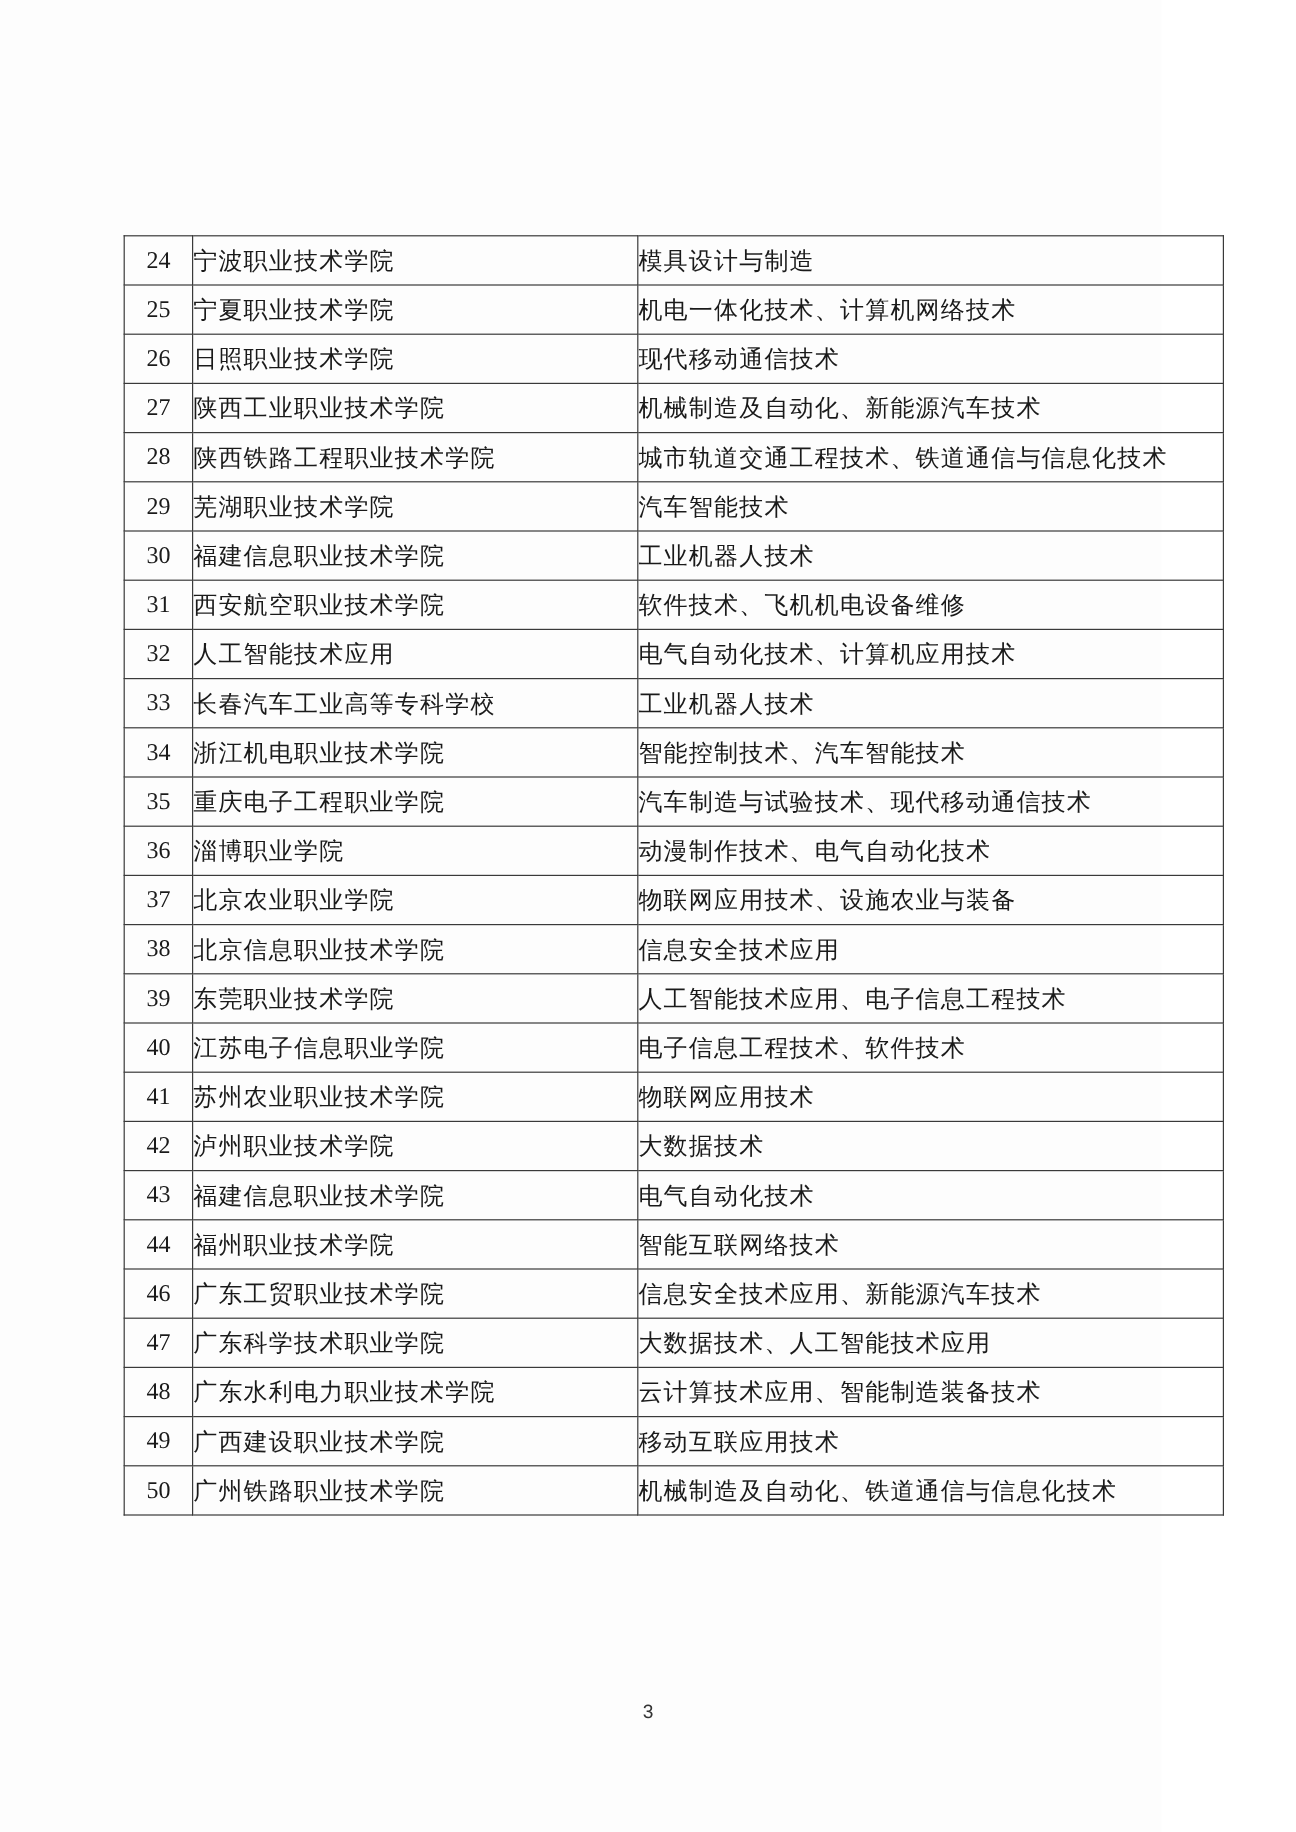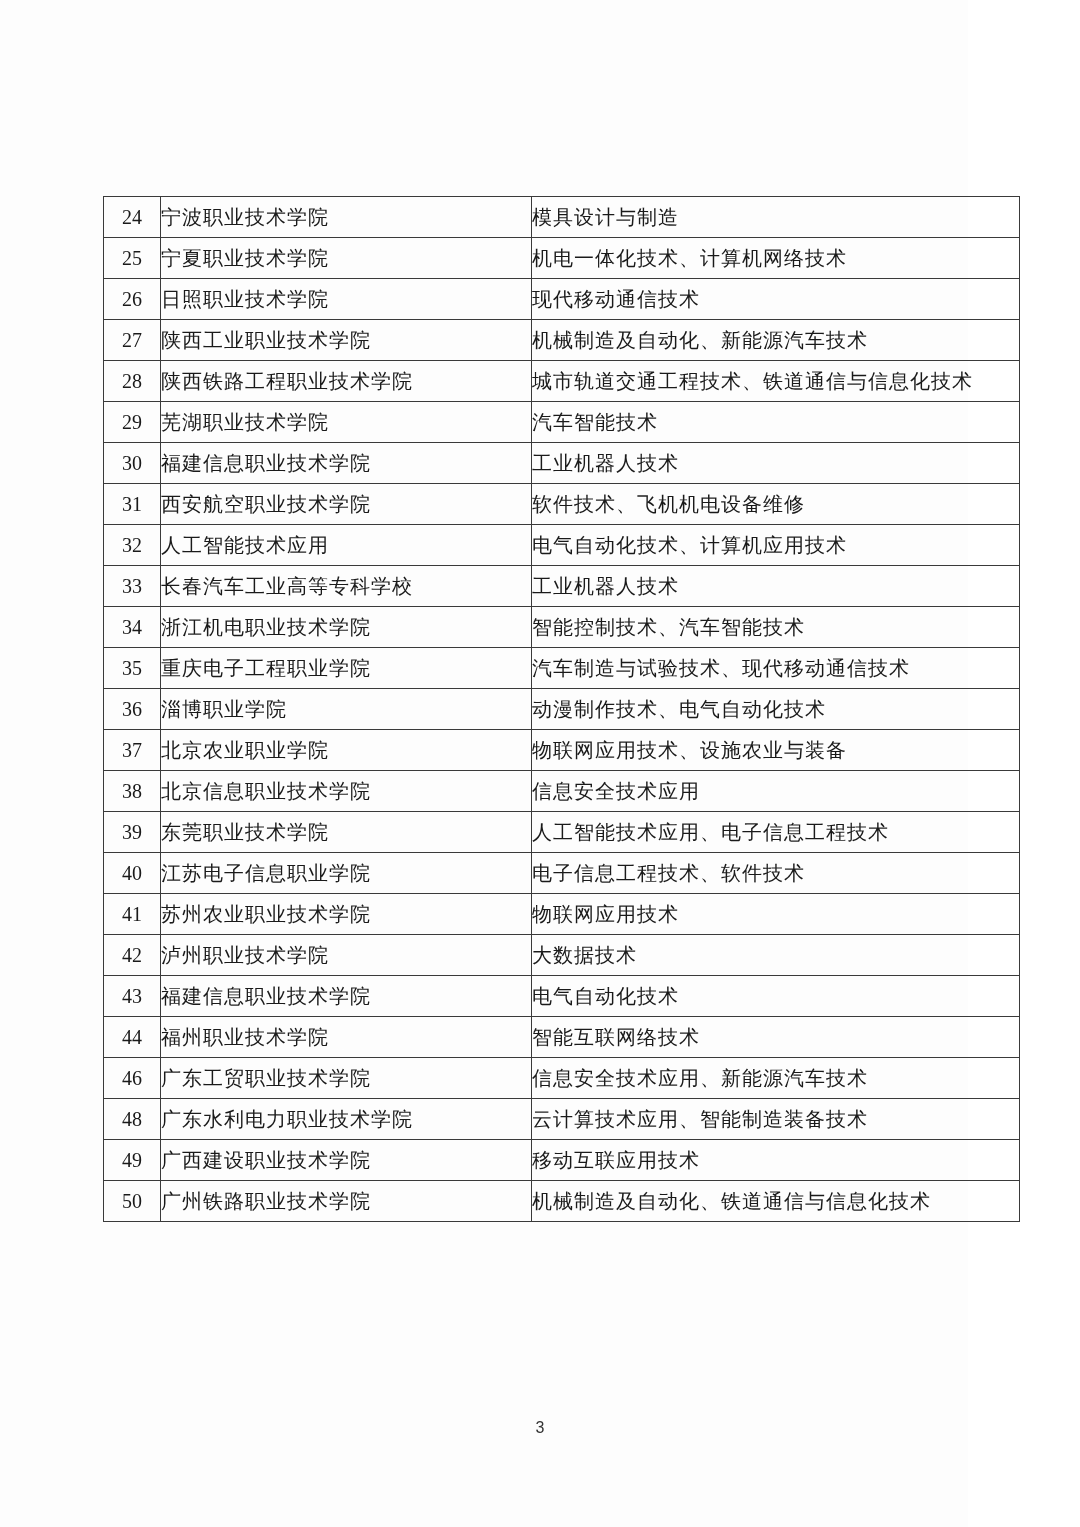--- a/index.html
+++ b/index.html
@@ -177,20 +177,25 @@
           <td class="col-num">44</td>
           <td class="col-school">福州职业技术学院</td>
           <td class="col-major">智能互联网络技术</td>
         </tr>
         <tr>
           <td class="col-num">46</td>
           <td class="col-school">广东工贸职业技术学院</td>
           <td class="col-major">信息安全技术应用、新能源汽车技术</td>
         </tr>
         <tr>
+          <td class="col-num">47</td>
+          <td class="col-school">广东科学技术职业学院</td>
+          <td class="col-major">大数据技术、人工智能技术应用</td>
+        </tr>
+        <tr>
           <td class="col-num">48</td>
           <td class="col-school">广东水利电力职业技术学院</td>
           <td class="col-major">云计算技术应用、智能制造装备技术</td>
         </tr>
         <tr>
           <td class="col-num">49</td>
           <td class="col-school">广西建设职业技术学院</td>
           <td class="col-major">移动互联应用技术</td>
         </tr>
         <tr>

